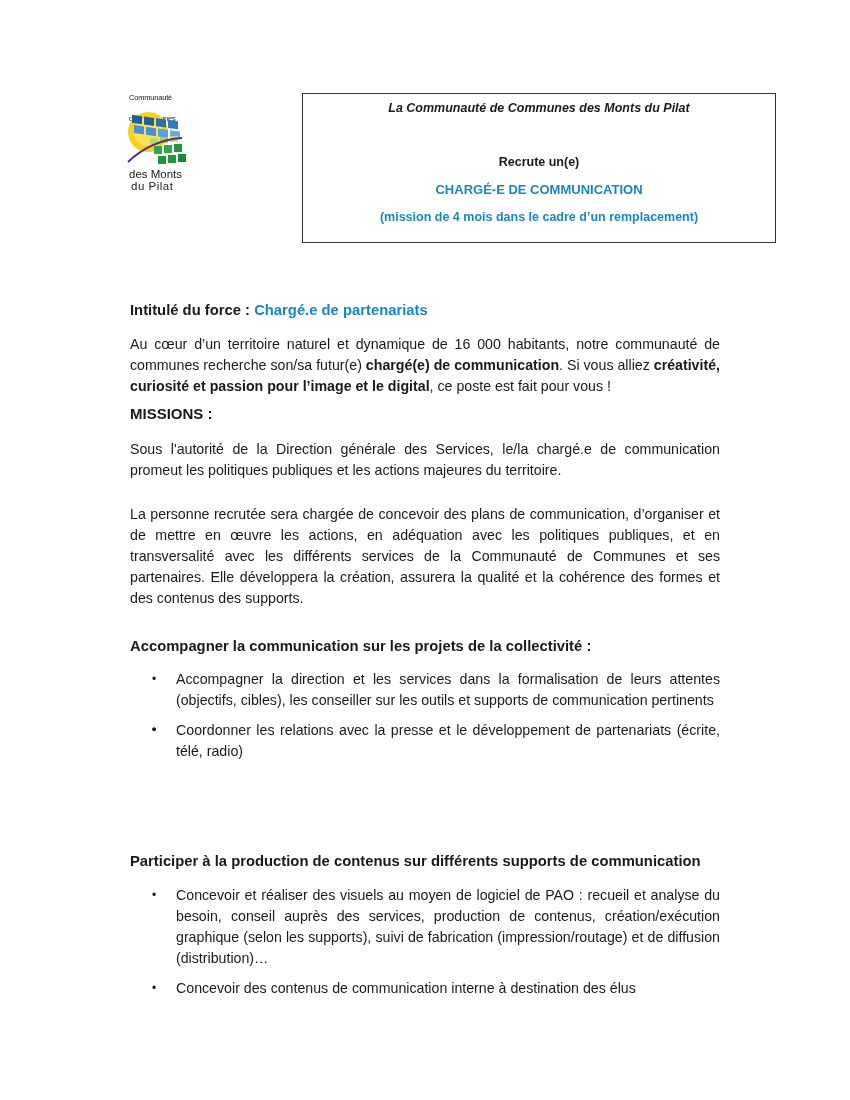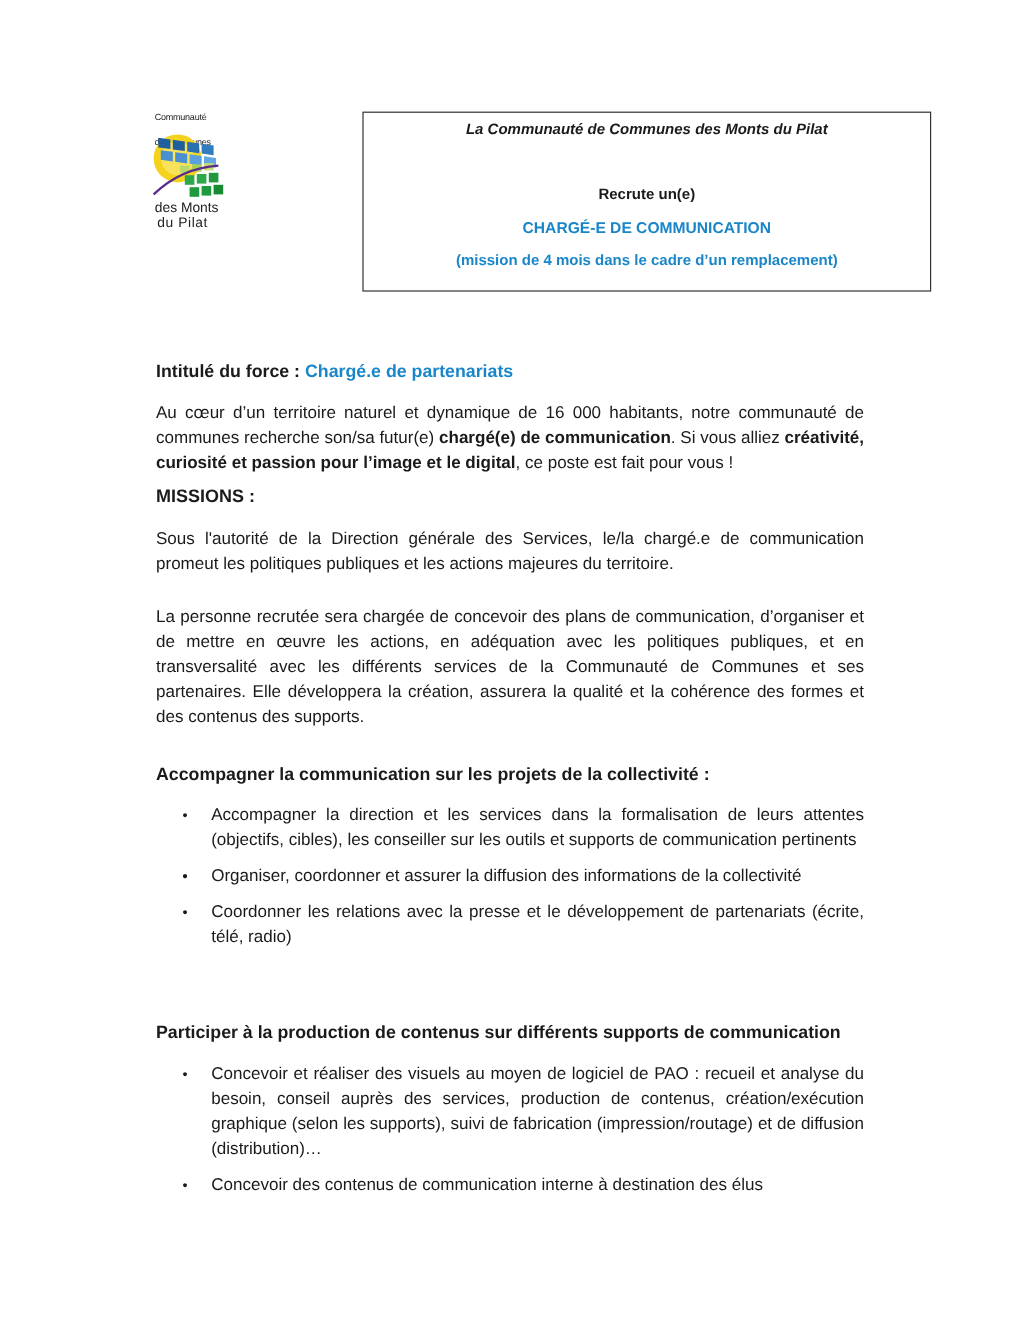--- a/index.html
+++ b/index.html
@@ -100,21 +100,21 @@
 
 <div class="missions">MISSIONS :</div>
 
 <p class="p text para2 last-left">Sous l'autorité de la Direction générale des Services, le/la chargé.e de communication promeut les politiques publiques et les actions majeures du territoire.</p>
 <p class="p text para3 last-left">La personne recrutée sera chargée de concevoir des plans de communication, d’organiser et de mettre en œuvre les actions, en adéquation avec les politiques publiques, et en transversalité avec les différents services de la Communauté de Communes et ses partenaires. Elle développera la création, assurera la qualité et la cohérence des formes et des contenus des supports.</p>
 
 <div class="section-h sh1">Accompagner la communication sur les projets de la collectivité :</div>
 <ul class="bullets b1">
   <li class="last-left"><span class="dot">•</span><span>Accompagner la direction et les services dans la formalisation de leurs attentes (objectifs, cibles), les conseiller sur les outils et supports de communication pertinents</span></li>
   <li class="last-left"><span class="dot">•</span></li>
-  <li class="last-left"><span class="dot">•</span><span>Organiser, coordonner et assurer la diffusion des informations de la collectivité</span></li>
+  <li class="last-left"><span class="dot">•</span></li>
   <li class="last-left"><span class="dot">•</span><span>Coordonner les relations avec la presse et le développement de partenariats (écrite, télé, radio)</span></li>
 </ul>
 
 <div class="section-h sh2">Participer à la production de contenus sur différents supports de communication</div>
 <ul class="bullets b2">
   <li class="last-left"><span class="dot">•</span><span>Concevoir et réaliser des visuels au moyen de logiciel de PAO : recueil et analyse du besoin, conseil auprès des services, production de contenus, création/exécution graphique (selon les supports), suivi de fabrication (impression/routage) et de diffusion (distribution)…</span></li>
   <li class="last-left"><span class="dot">•</span><span>Concevoir des contenus de communication interne à destination des élus</span></li>
 </ul>
 
 </body></html>

